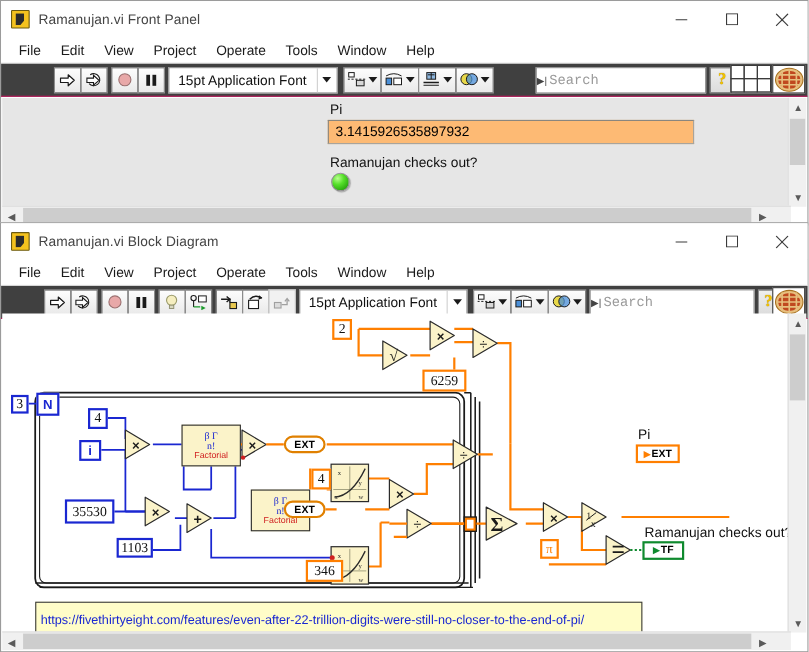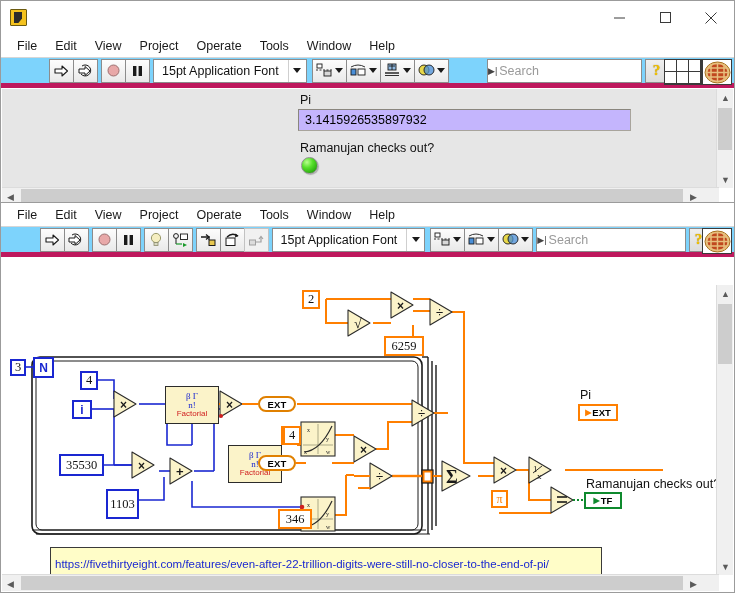--- a/index.html
+++ b/index.html
@@ -18,54 +18,54 @@
   .tb-btns{position:absolute;right:0;top:0;height:33px;display:flex;}
   .tb-btn{width:46px;height:33px;display:flex;align-items:center;justify-content:center;}
   .tb-btn svg{display:block}
 
   
   .menubar{height:24px;background:#ffffff;display:flex;align-items:center;padding-left:7px;
            border-bottom:1px solid #d6d6d6;box-sizing:border-box;}
   .menu-item{font-size:12.5px;color:#1a1a1a;padding:2px 9px;cursor:default;}
 
   
-  .toolbar{height:30px;background:#7dd3fc;border-bottom:5px solid #be185d;display:flex;align-items:center;
+  .toolbar{height:30px;background:#404040;border-bottom:1px solid #be185d;display:flex;align-items:center;
            box-sizing:border-box;position:relative;padding-left:6px;justify-content:space-between;}
   .tgrp{display:flex;align-items:center;margin-right:4px;}
   .tbtn{width:25px;height:24px;border:1px solid #8c8c8c;background:linear-gradient(#fdfdfd,#e9e9e9);
         box-sizing:border-box;display:flex;align-items:center;justify-content:center;margin-right:-1px;}
   .tbtn.off{background:#f1f1f1;border-color:#c2c2c2}
   .fontbox{height:24px;border:1px solid #8c8c8c;background:#fff;display:flex;align-items:center;
            box-sizing:border-box;margin-right:5px;}
   .fontbox .lbl{font-size:12.5px;color:#111;padding:0 9px 0 8px;white-space:nowrap;}
   .fontbox .sep{width:1px;height:22px;background:#cfcfcf;}
   .fontbox .arw{width:17px;display:flex;align-items:center;justify-content:center;}
   .caret{width:0;height:0;border-left:4px solid transparent;border-right:4px solid transparent;border-top:5px solid #1a1a1a;}
   .tbtn-d{height:24px;border:1px solid #8c8c8c;background:linear-gradient(#fdfdfd,#e9e9e9);
           box-sizing:border-box;display:flex;align-items:center;padding:0 3px 0 3px;margin-right:-1px;}
   .searchbox{height:24px;border:1px solid #8c8c8c;background:#fff;display:flex;align-items:center;
              box-sizing:border-box;width:155px;}
   .searchbox .pin{width:13px;display:flex;align-items:center;justify-content:center;color:#444;font-size:9px;}
-  .searchbox input{border:0;outline:0;flex:1;font-size:12.5px;color:#111;font-family:Liberation Sans, sans-serif;
+  .searchbox input{border:0;outline:0;flex:1;font-size:12.5px;color:#111;font-family:Liberation Mono, monospace;
                    background:transparent;padding:0 2px;}
   .searchbox input::placeholder{color:#9a9a9a}
   .helpbtn{width:23px;height:24px;border:1px solid #8c8c8c;background:linear-gradient(#efefef,#dcdcdc);
            display:flex;align-items:center;justify-content:center;box-sizing:border-box;margin-left:3px;}
   .help-q{font-size:15px;font-weight:bold;color:#f2c200;text-shadow:0 0 1px #8a6d00;font-family:"Liberation Serif",serif;}
   .corner{position:absolute;right:2px;top:1px;display:flex;}
   .conn-pane{width:38px;height:26px;border:1px solid #3a3a3a;background:#fff;display:grid;
              grid-template-columns:1fr 1fr 1fr;grid-template-rows:1fr 1fr;box-sizing:border-box;}
   .conn-pane div{border:1px solid #3a3a3a;box-sizing:border-box;margin:-1px 0 0 -1px;}
   .vi-icon{width:30px;height:26px;border:1px solid #3a3a3a;background:#fff;box-sizing:border-box;
            display:flex;align-items:center;justify-content:center;overflow:hidden;}
 
   
   #fp-canvas{position:absolute;left:1px;top:88px;width:717px;height:99px;background:#e6e6e6;overflow:hidden;}
   .fp-label{position:absolute;font-size:12.5px;color:#111;}
-  .fp-num{position:absolute;background:#c4b5fd;border:1px solid #a8a49c;border-top-color:#8a867e;
+  .fp-num{position:absolute;background:#fdba74;border:1px solid #a8a49c;border-top-color:#8a867e;
           border-left-color:#8a867e;box-sizing:border-box;font-size:12.5px;color:#000;
           display:flex;align-items:center;padding-left:6px;}
   .fp-led{position:absolute;width:17px;height:17px;border-radius:50%;
           background:radial-gradient(circle at 33% 28%,#b9ff8f 0%,#56e02a 38%,#2aa80f 78%,#1d7d0a 100%);
           border:1px solid #8f8f8f;box-sizing:border-box;box-shadow:1px 1px 1px rgba(0,0,0,.25);}
 
   
   .sb-v{position:absolute;right:1px;width:17px;background:#f0f0f0;border-left:1px solid #dcdcdc;box-sizing:border-box;}
   .sb-h{position:absolute;left:1px;height:17px;background:#f0f0f0;border-top:1px solid #dcdcdc;box-sizing:border-box;}
   .sb-arrow{width:17px;height:17px;display:flex;align-items:center;justify-content:center;color:#5a5a5a;font-size:9px;}
@@ -102,20 +102,21 @@
   .urlbox{position:absolute;box-sizing:border-box;background:#fffdc8;border:1px solid #3a3a3a;
           display:flex;align-items:center;padding-left:4px;font-size:11.5px;color:#1a27d1;white-space:nowrap;}
 </style>
 </head>
 <body>
 
 <div class="win" id="fp-window">
 
   <div class="titlebar">
     <div class="tb-icon"></div>
+    <div class="tb-title">Ramanujan.vi Front Panel</div>
     <div class="tb-btns">
       <div class="tb-btn">
         <svg width="11" height="11" viewBox="0 0 11 11">
             <line x1="0" y1="6" x2="11" y2="6" stroke="#3a3a3a" stroke-width="1"></line>
           </svg>
       </div>
       <div class="tb-btn">
         <svg width="11" height="11" viewBox="0 0 11 11">
             <rect x="0.5" y="0.5" width="10" height="10" fill="none" stroke="#3a3a3a" stroke-width="1"></rect>
           </svg>
@@ -262,20 +263,42 @@
   </div>
   <div class="sb-h" style="top:186px;width:717px">
     <div class="sb-arrow" style="float:left">◀</div>
     <div class="sb-thumb-h" style="left:19px;right:36px"></div>
     <div class="sb-arrow" style="position:absolute;right:17px;top:0">▶</div>
   </div>
 </div>
 
 <div class="win" id="bd-window">
 
+  <div class="titlebar">
+    <div class="tb-icon"></div>
+    <div class="tb-title">Ramanujan.vi Block Diagram</div>
+    <div class="tb-btns">
+      <div class="tb-btn">
+        <svg width="11" height="11" viewBox="0 0 11 11">
+            <line x1="0" y1="6" x2="11" y2="6" stroke="#3a3a3a" stroke-width="1"></line>
+          </svg>
+      </div>
+      <div class="tb-btn">
+        <svg width="11" height="11" viewBox="0 0 11 11">
+            <rect x="0.5" y="0.5" width="10" height="10" fill="none" stroke="#3a3a3a" stroke-width="1"></rect>
+          </svg>
+      </div>
+      <div class="tb-btn" id="bd-close">
+        <svg width="12" height="12" viewBox="0 0 12 12">
+            <line x1="0.5" y1="0.5" x2="11.5" y2="11.5" stroke="#3a3a3a" stroke-width="1"></line>
+            <line x1="11.5" y1="0.5" x2="0.5" y2="11.5" stroke="#3a3a3a" stroke-width="1"></line>
+          </svg>
+      </div>
+    </div>
+  </div>
 
   <div class="menubar">
     <div class="menu-item">File</div>
     <div class="menu-item">Edit</div>
     <div class="menu-item">View</div>
     <div class="menu-item">Project</div>
     <div class="menu-item">Operate</div>
     <div class="menu-item">Tools</div>
     <div class="menu-item">Window</div>
     <div class="menu-item">Help</div>
@@ -625,40 +648,40 @@
       <span class="r3">Factorial</span>
     </div>
 
     <div class="ext" style="left:256px;top:111px;width:38px;height:16px">EXT</div>
     <div class="ext" style="left:256px;top:170px;width:38px;height:16px">EXT</div>
 
     <div class="cst orange" style="left:281px;top:141px;width:18px;height:19px">4</div>
     <div class="cst orange" style="left:277px;top:224px;width:34px;height:20px;left:276px">346</div>
 
     <div class="cst blue" style="left:57px;top:169px;width:45px;height:22px">35530</div>
-    <div class="cst blue" style="left:104px;top:204px;width:33px;height:30px">1103</div>
+    <div class="cst blue" style="left:104px;top:204px;width:33px;height:18px">1103</div>
 
     <div class="cst orange" style="left:300px;top:5px;width:18px;height:19px">2</div>
     <div class="cst orange" style="left:382px;top:51px;width:40px;height:20px">6259</div>
 
     <div class="pi-cst" style="left:489px;top:205px;width:17px;height:18px">π</div>
 
     <div class="bd-txt" style="left:578px;top:103px">Pi</div>
     <div class="ind-ext" style="left:576px;top:119px;width:40px;height:17px">
       <span style="color:#ff7f00;font-size:8px;margin-right:1px">▶</span>
       <span>EXT</span>
     </div>
 
     <div class="bd-txt" style="left:584px;top:192px">Ramanujan checks out?</div>
     <div class="ind-tf" style="left:582px;top:207px;width:38px;height:17px">
       <span style="color:#0f8a2e;font-size:8px;margin-right:1px">▶</span>
       <span>TF</span>
     </div>
 
-    <div class="urlbox" style="left:48px;top:262px;width:552px;height:33px">https://fivethirtyeight.com/features/even-after-22-trillion-digits-were-still-no-closer-to-the-end-of-pi/</div>
+    <div class="urlbox" style="left:30px;top:262px;width:552px;height:33px">https://fivethirtyeight.com/features/even-after-22-trillion-digits-were-still-no-closer-to-the-end-of-pi/</div>
   </div>
 
   <div class="sb-v" style="top:82px;height:290px">
     <div class="sb-arrow">▲</div>
     <div class="sb-thumb-v" style="top:19px;height:60px"></div>
     <div class="sb-arrow" style="position:absolute;bottom:0">▼</div>
   </div>
   <div class="sb-h" style="top:371px;width:717px">
     <div class="sb-arrow" style="float:left">◀</div>
     <div class="sb-thumb-h" style="left:19px;right:36px"></div>

